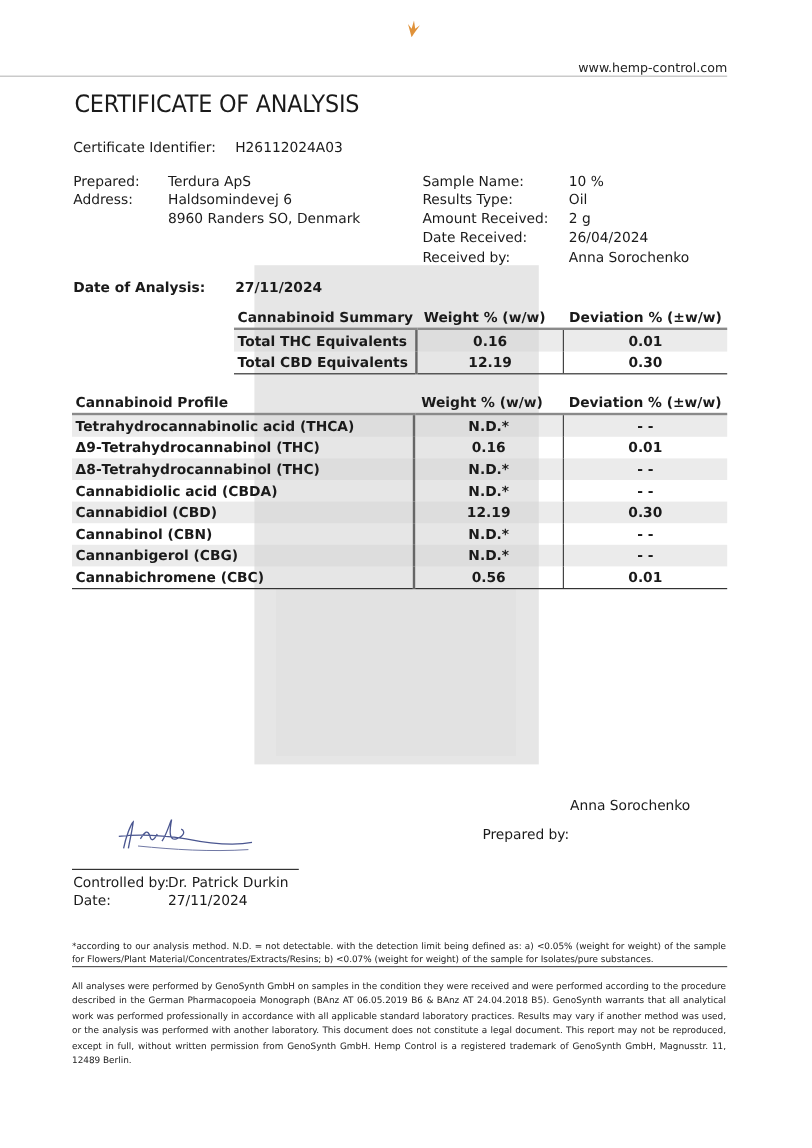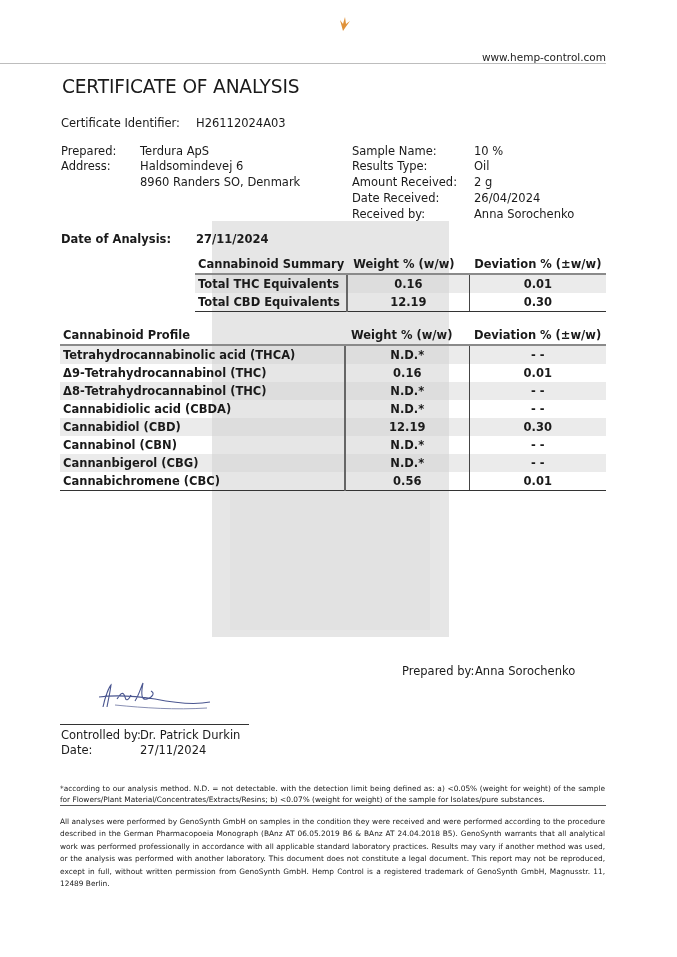--- a/index.html
+++ b/index.html
@@ -149,21 +149,21 @@
     <td class="num dcol">- -</td>
   </tr>
   <tr class="last-row">
     <td class="lbl">Cannabichromene (CBC)</td>
     <td class="num wcol">0.56</td>
     <td class="num dcol">0.01</td>
   </tr>
 </tbody>
   </table>
 
-<span class="abs t" style="left:402px;top:663px;">Prepared by:</span>
+<span class="abs t" style="left:402px;top:687px;">Prepared by:</span>
 <span class="abs t" style="left:475px;top:663px;">Anna Sorochenko</span>
 
 <svg class="abs" style="left:95px;top:675px;" width="120" height="40" viewBox="0 0 120 40">
   <path d="M8 32 C10 22 14 12 16 10 C15 18 13 26 12 32 M4 22 C20 20 40 21 60 24 C80 28 100 30 115 27 M22 24 C26 18 28 16 30 22 C31 26 33 26 36 20 M40 26 C44 20 46 12 48 8 C46 18 46 26 52 24 C58 22 60 18 56 16" stroke="#4a5690" stroke-width="1.1" fill="none"></path>
   <path d="M20 30 C50 33 80 35 112 33" stroke="#6a72a0" stroke-width="0.8" fill="none"></path>
 </svg>
 <div class="abs sig-line"></div>
 
 <span class="abs t" style="left:61px;top:727px;">Controlled by:</span>
 <span class="abs t" style="left:140px;top:727px;">Dr. Patrick Durkin</span>

